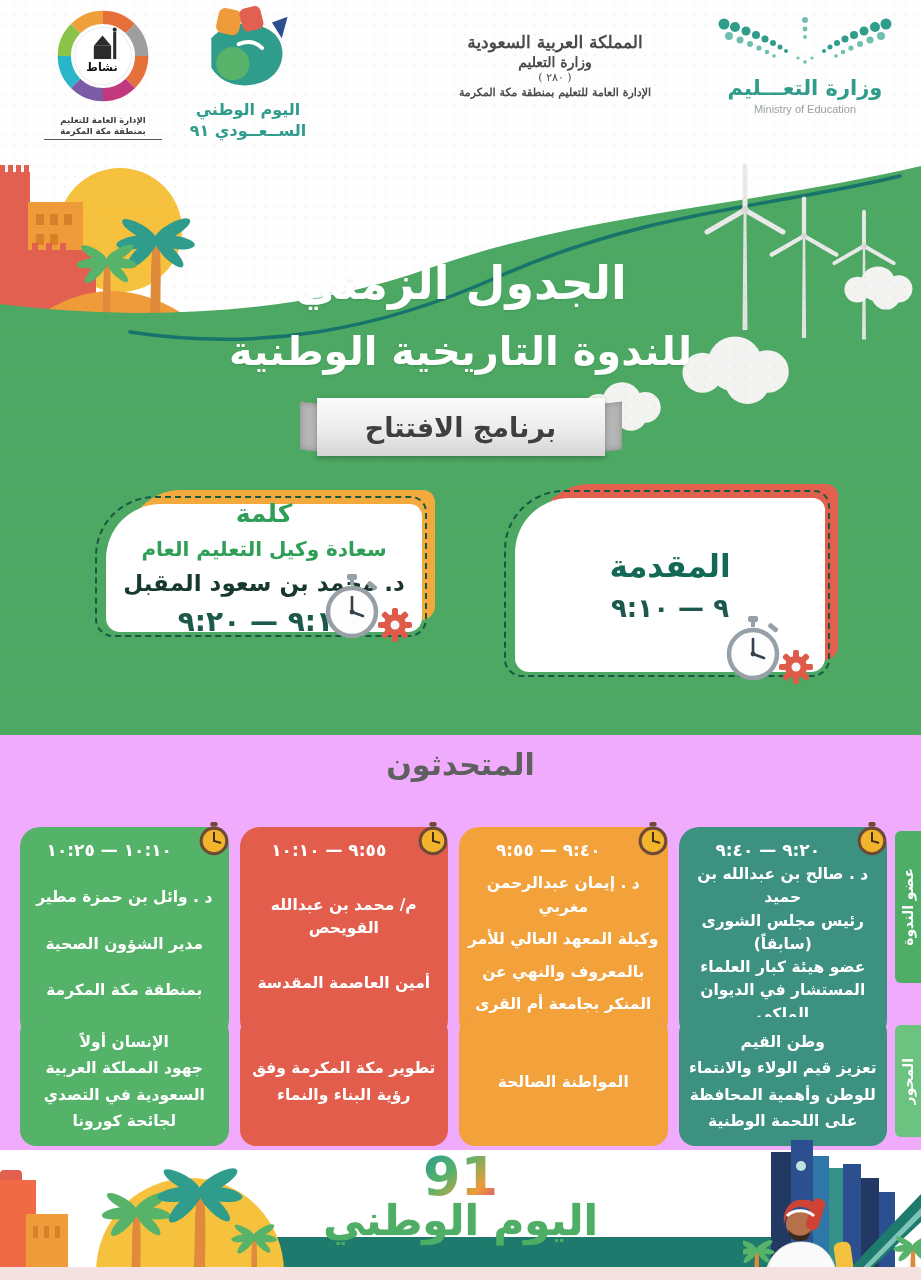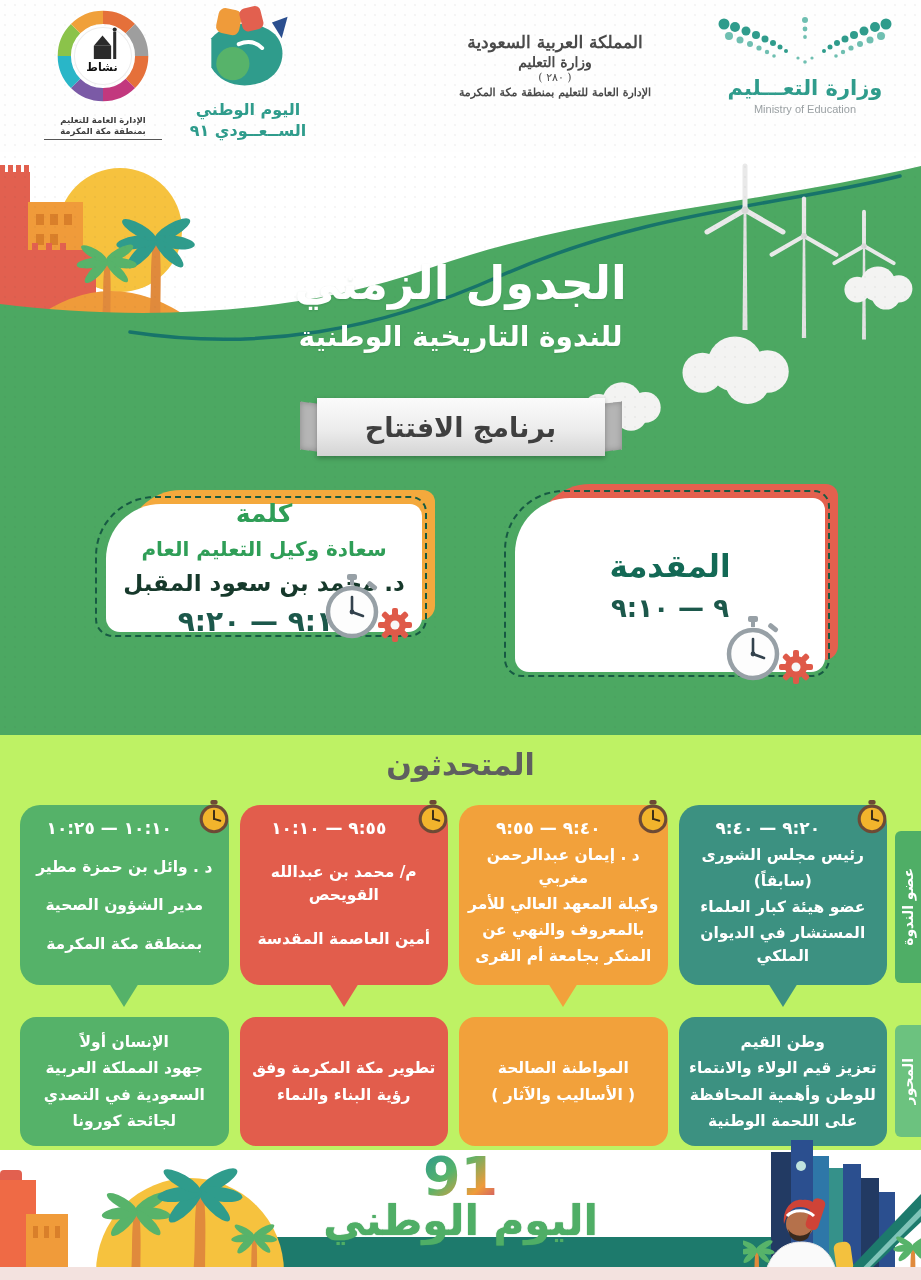--- a/index.html
+++ b/index.html
@@ -21,21 +21,21 @@
   .gov-l4{font-size:11px;font-weight:bold;margin-top:2px;}
   .moe{position:absolute;left:702px;top:14px;width:206px;text-align:center;}
   .moe-ar{color:#2f9c8c;font-size:21px;font-weight:bold;letter-spacing:1px;margin-top:4px;}
   .moe-en{color:#9aa0a3;font-size:11px;margin-top:3px;font-family:"Liberation Sans",sans-serif;}
 
   
   .hero{position:absolute;top:152px;left:0;width:921px;height:583px;background:#fff;}
   .hero-svg{position:absolute;top:0;left:0;width:921px;height:583px;}
   .hero-title{position:absolute;top:104px;left:0;right:0;text-align:center;color:#fff;font-weight:bold;z-index:3;text-shadow:0 1px 2px rgba(0,60,30,.15);}
   .hero-title .t1{font-size:46px;}
-  .hero-title .t2{font-size:28px;margin-top:10px;}
+  .hero-title .t2{font-size:40px;margin-top:18px;}
   .ribbon{position:absolute;top:246px;left:50%;transform:translateX(-50%);width:318px;height:58px;z-index:3;}
   .ribbon-side{position:absolute;top:5px;width:26px;height:48px;background:#b5b5b5;box-shadow:inset 0 0 6px rgba(0,0,0,.25);}
   .ribbon-side.l{left:-2px;transform:skewY(7deg);}
   .ribbon-side.r{right:-2px;transform:skewY(-7deg);}
   .ribbon-main{position:absolute;left:15px;right:15px;top:0;bottom:0;background:linear-gradient(180deg,#fbfbfb,#ececec 55%,#d4d4d4);box-shadow:0 2px 5px rgba(0,0,0,.28);display:flex;align-items:center;justify-content:center;font-size:27px;font-weight:bold;color:#3f3f3f;}
 
   .hcard{position:absolute;z-index:3;}
   .hcard .back{position:absolute;top:-14px;right:-13px;left:20px;bottom:12px;border-radius:55px 12px 14px 14px;}
   .hcard.intro .back{background:#e4604e;}
   .hcard.speech .back{background:#f4a93d;}
@@ -51,26 +51,26 @@
   .speech-time{font-size:28px;font-weight:bold;color:#1c584b;letter-spacing:2px;}
   .hcard .face{gap:9px;}
   .clockwrap{position:absolute;width:60px;height:66px;z-index:4;}
   .intro .clockwrap{bottom:-10px;right:42px;}
   .speech .clockwrap{bottom:-8px;right:40px;}
   .gearwrap{position:absolute;width:42px;height:42px;z-index:5;}
   .intro .gearwrap{bottom:-16px;right:8px;}
   .speech .gearwrap{bottom:-14px;right:6px;}
 
   
-  .speakers{position:absolute;top:735px;left:0;width:921px;height:415px;background:#bef264;}
+  .speakers{position:absolute;top:735px;left:0;width:921px;height:415px;background:#f0abfc;}
   .sp-heading{position:absolute;top:12px;left:0;right:0;text-align:center;font-size:30px;font-weight:bold;color:#5f5f5f;}
   .row{position:absolute;left:20px;right:34px;display:flex;gap:11px;}
   .row.bubbles{top:70px;}
   .row.topics{top:282px;}
-  .bubble{flex:1;position:relative;border-radius:20px;min-height:180px;padding:10px 8px 14px;color:#fff;text-align:center;display:flex;flex-direction:column;}
+  .bubble{flex:1;position:relative;border-radius:20px;min-height:180px;padding:10px 8px 14px;color:#fff;text-align:center;display:flex;flex-direction:column;margin-top:22px;}
   .bubble::after{content:"";position:absolute;bottom:-22px;left:50%;transform:translateX(-50%);border:15px solid transparent;border-bottom:0;border-top:24px solid var(--c);}
   .c1{--c:#3c9181;background:#3c9181;}
   .c2{--c:#f2a13b;background:#f2a13b;}
   .c3{--c:#e25d4c;background:#e25d4c;}
   .c4{--c:#55b269;background:#55b269;}
   .b-time{position:relative;font-size:17px;font-weight:bold;padding:3px 30px 3px 0;}
   .b-clock{position:absolute;left:auto;right:-3px;top:-5px;width:36px;height:36px;}
   .b-body{flex:1;display:flex;flex-direction:column;justify-content:space-evenly;font-weight:bold;font-size:15.5px;line-height:1.5;}
   .b-name{font-size:15.5px;font-weight:bold;}
   .topic{flex:1;border-radius:16px;min-height:118px;padding:12px 8px;color:#fff;font-weight:bold;font-size:15.5px;line-height:1.7;text-align:center;display:flex;flex-direction:column;justify-content:center;}
@@ -338,20 +338,21 @@
   <div class="speakers">
     <div class="sp-heading">المتحدثون</div>
 
     <div class="row bubbles">
       <div class="bubble c1">
         <div class="b-time">٩:٢٠ — ٩:٤٠</div>
         <svg class="b-clock" viewBox="0 0 40 40">
             <use href="#alarm"></use>
           </svg>
         <div class="b-body">
+          <div class="b-name">د . صالح بن عبدالله بن حميد</div>
           <div>رئيس مجلس الشورى</div>
           <div>(سابقاً)</div>
           <div>عضو هيئة كبار العلماء</div>
           <div>المستشار في الديوان الملكي</div>
         </div>
       </div>
       <div class="bubble c2">
         <div class="b-time">٩:٤٠ — ٩:٥٥</div>
         <svg class="b-clock" viewBox="0 0 40 40">
             <use href="#alarm"></use>
@@ -388,21 +389,20 @@
 
     <div class="row topics">
       <div class="topic c1">
         <div>وطن القيم</div>
         <div>تعزيز قيم الولاء والانتماء</div>
         <div>للوطن وأهمية المحافظة</div>
         <div>على اللحمة الوطنية</div>
       </div>
       <div class="topic c2">
         <div>المواطنة الصالحة</div>
-        <div>( الأساليب والآثار )</div>
       </div>
       <div class="topic c3">
         <div>تطوير مكة المكرمة وفق</div>
         <div>رؤية البناء والنماء</div>
       </div>
       <div class="topic c4">
         <div>الإنسان أولاً</div>
         <div>جهود المملكة العربية</div>
         <div>السعودية في التصدي</div>
         <div>لجائحة كورونا</div>

